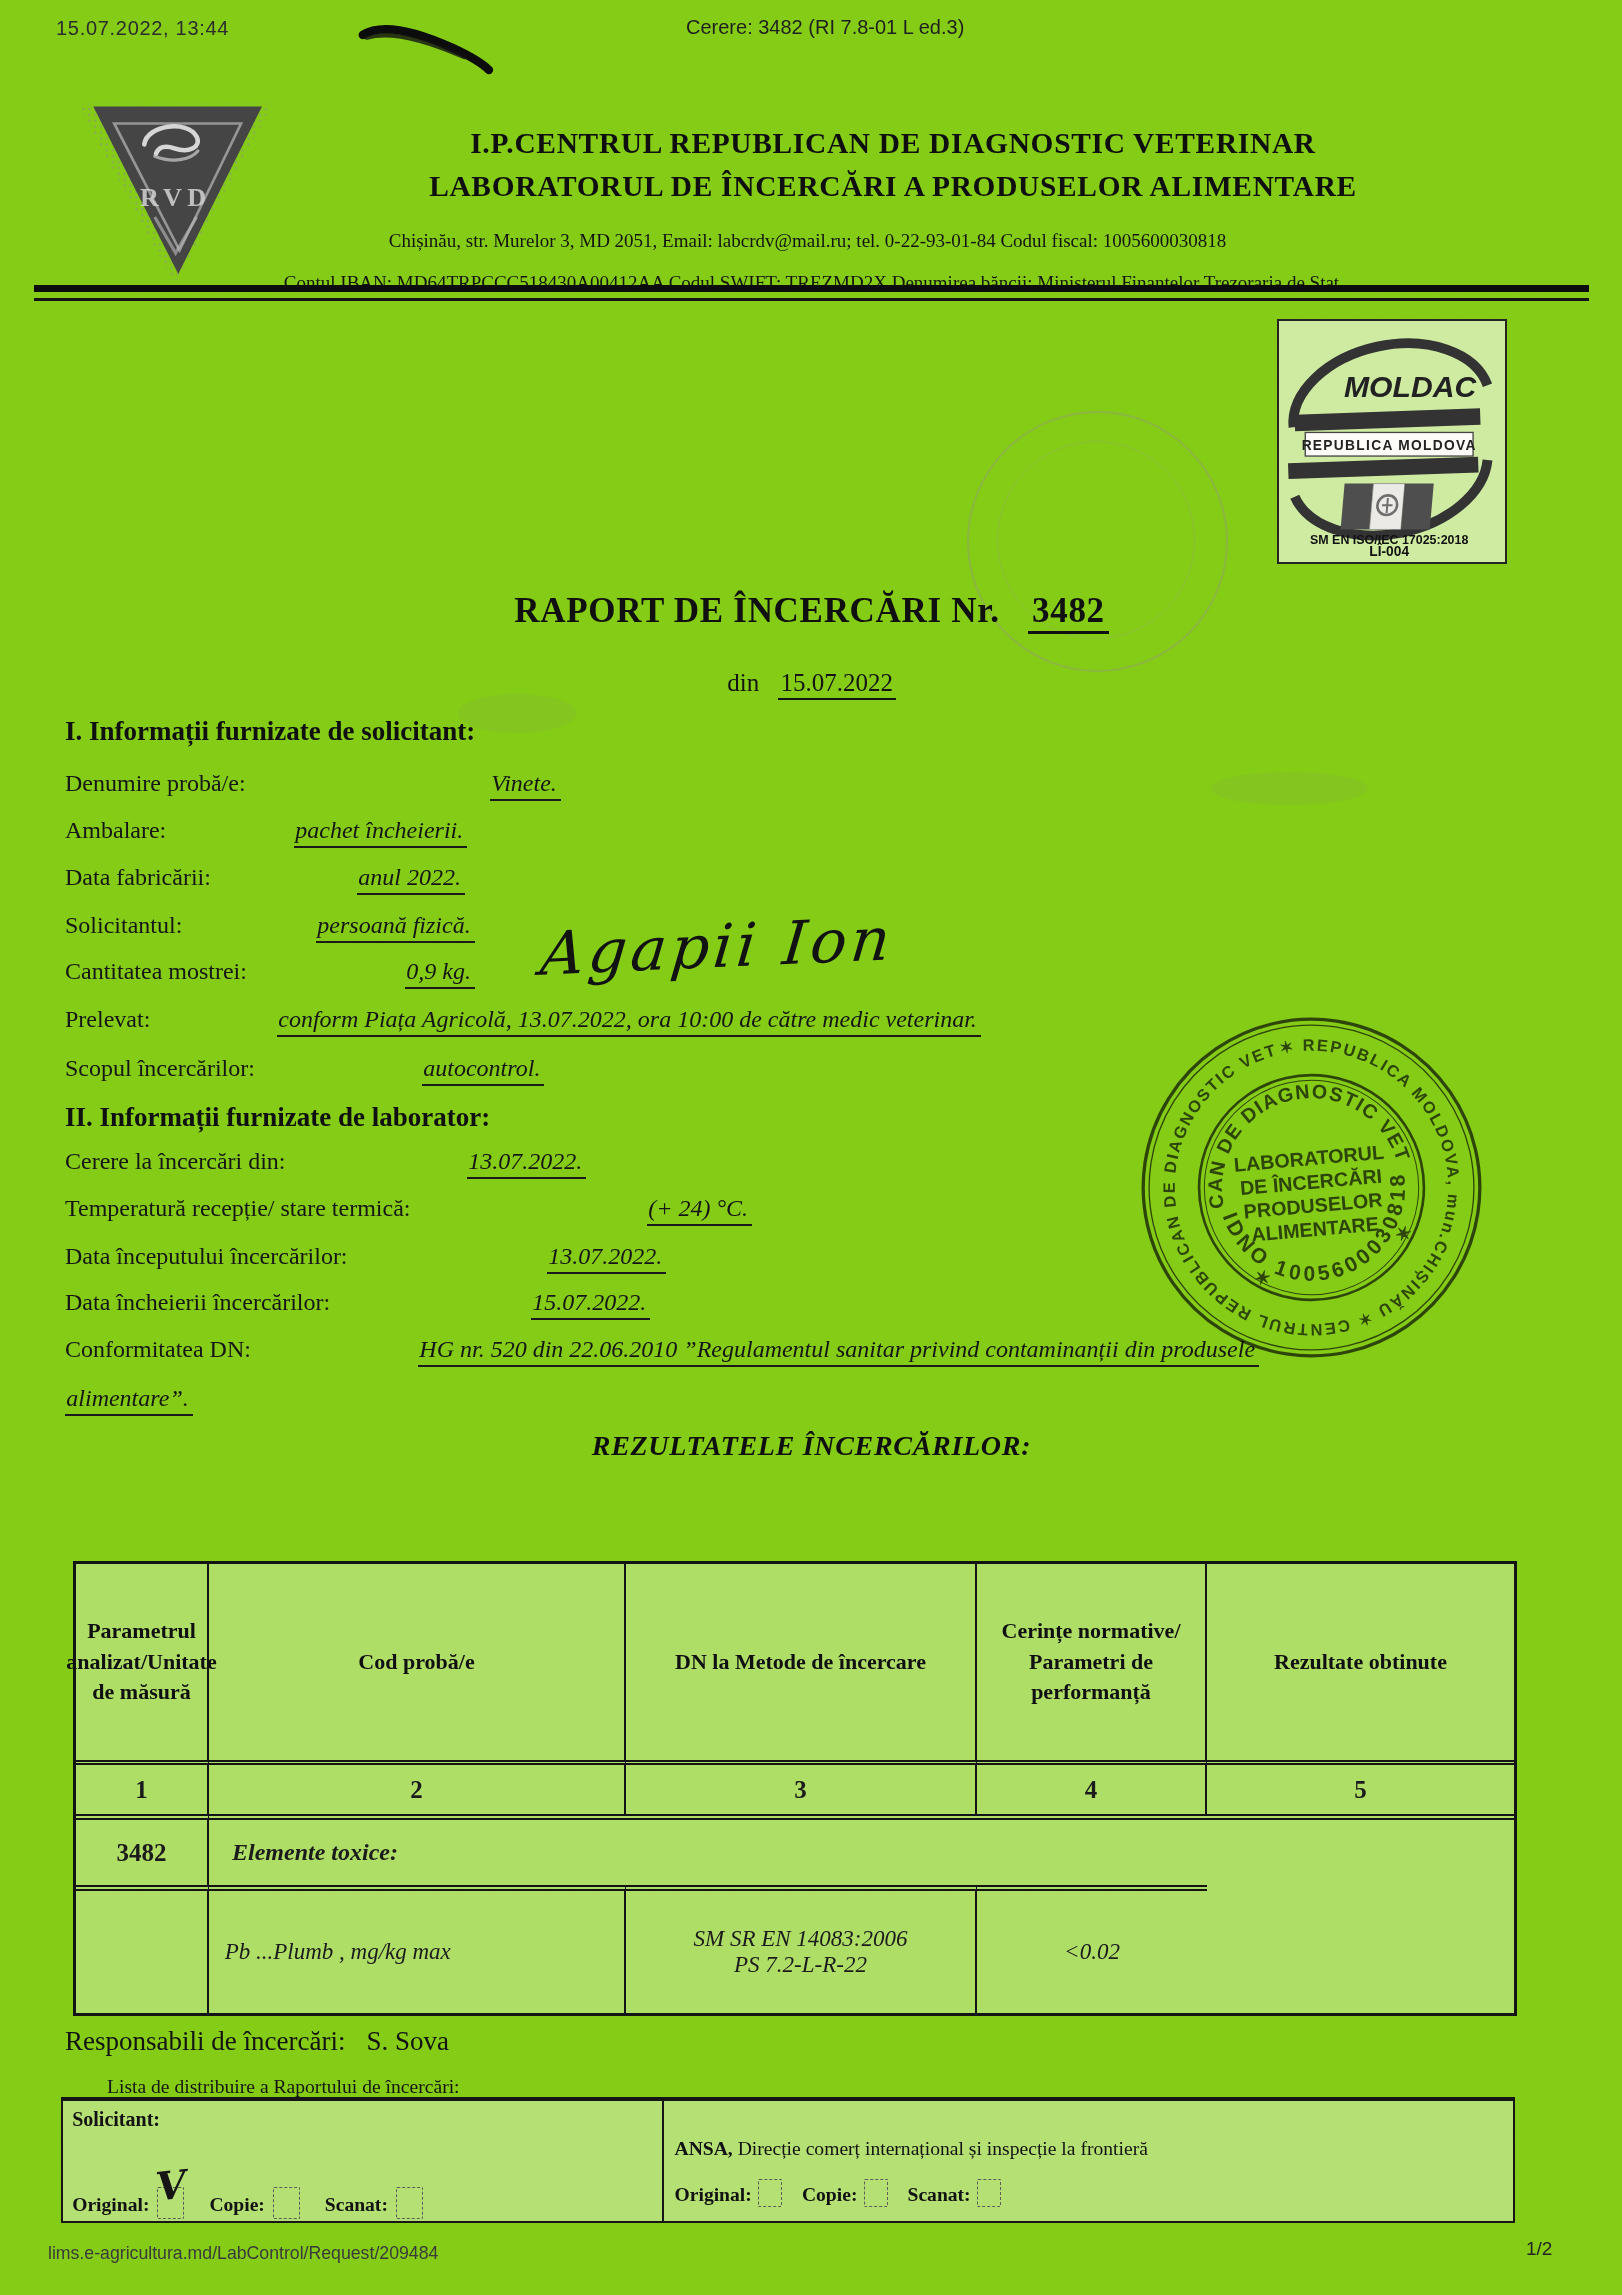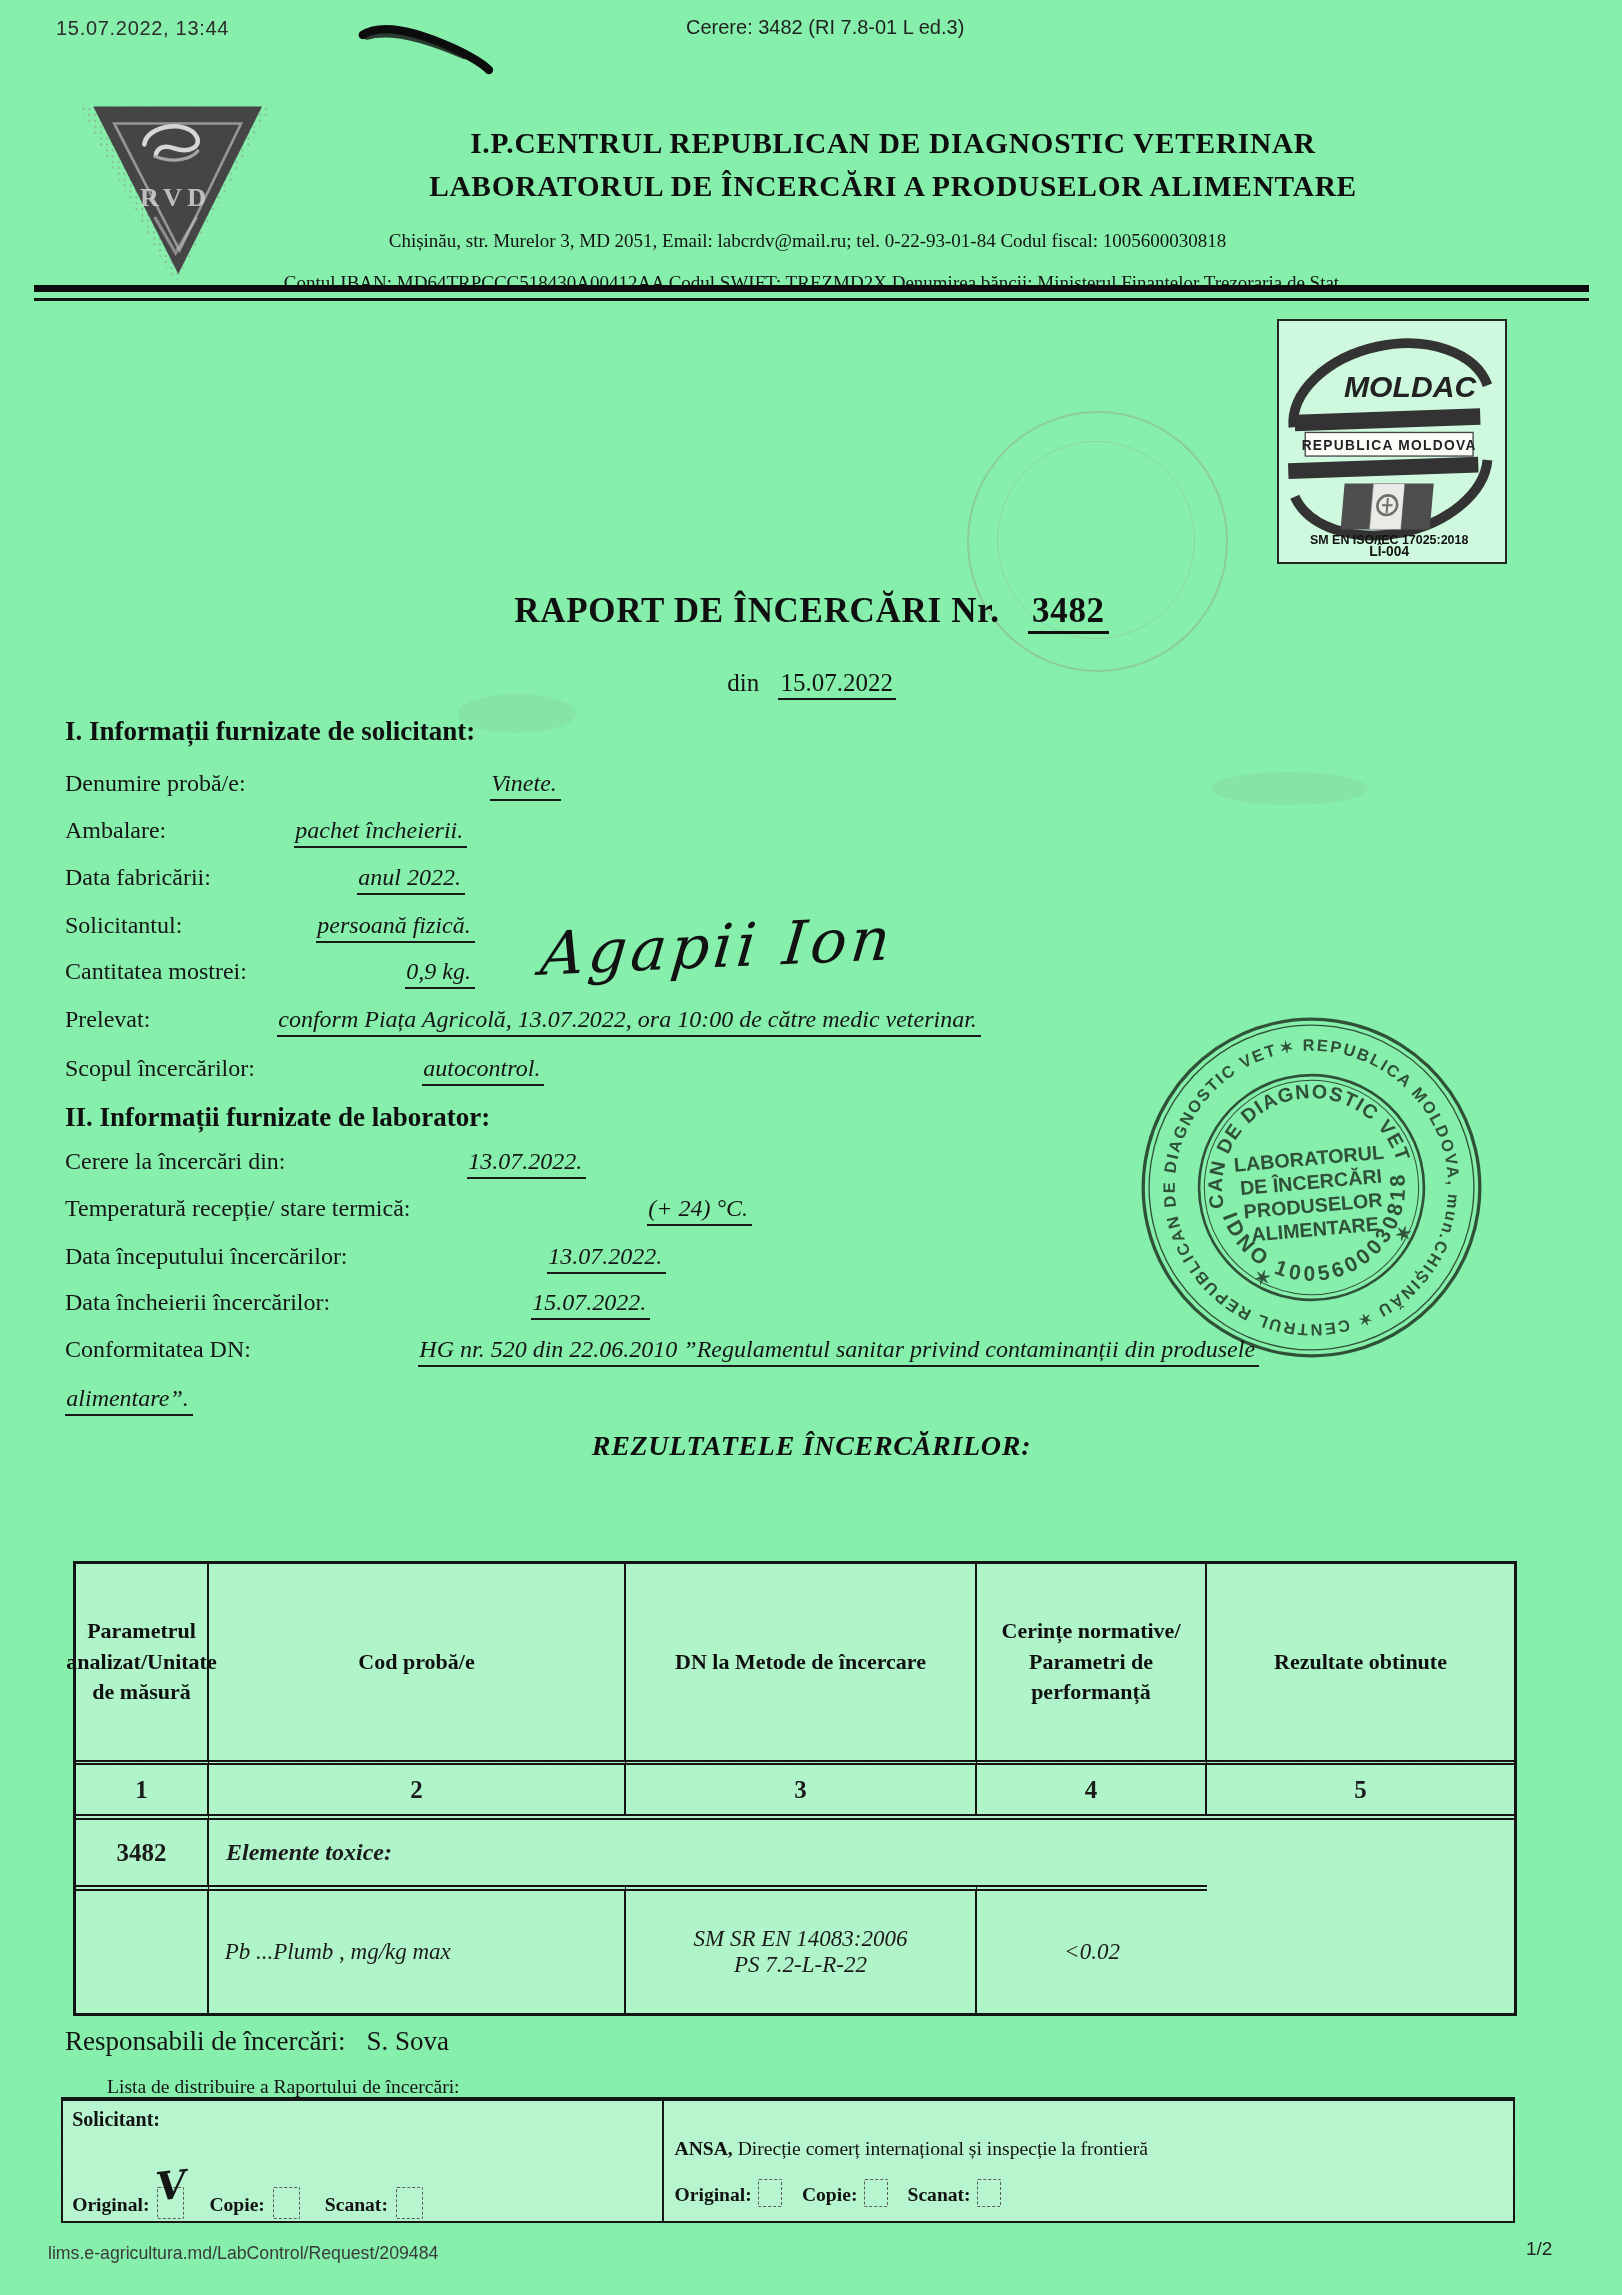--- a/index.html
+++ b/index.html
@@ -1,16 +1,16 @@
 <!DOCTYPE html>
 <html style="font-size:10.5px"><head>
 <meta charset="utf-8">
 <style>
   html,body{margin:0;padding:0;background:#e8e6e2;}
-  .page{position:relative;width:1623px;height:2295px;background:#86efac;overflow:hidden;
+  .page{position:relative;width:1623px;height:2295px;background:#84cc16;overflow:hidden;
         font-family:"Liberation Serif",serif;color:#1b1b1b;}
   .page::before{content:"";position:absolute;inset:0;pointer-events:none;
         background-image:radial-gradient(rgba(110,105,95,.07) 0.8px, transparent 1.2px),
                          radial-gradient(rgba(110,105,95,.05) 0.7px, transparent 1px);
         background-size:48px 37px, 27px 21.6px;background-position:5.9px 8.5px, 17.7px 3.3px;}
   .abs{position:absolute;}
   .sans{font-family:"Liberation Sans",sans-serif;}
   
   .ts{left:56px;top:17px;font-size:20px;color:#2c2c2c;letter-spacing:0.7px;}
   .cerere{left:686px;top:15.7px;font-size:20px;color:#1f1f1f;}
@@ -46,21 +46,21 @@
   .rez{left:0;right:0;top:1430px;text-align:center;font-size:28px;font-weight:bold;font-style:italic;letter-spacing:0.7px;color:#0f0f0f;}
   .rtable{left:73px;top:1561px;display:grid;grid-template-columns:133px 417px 351px 230px 307px;
           grid-template-rows:196px 54px 71px 128px;border:3.3px solid #141414;background:rgba(255,255,255,.35);}
   .rtable .c{border-right:2.6px solid #141414;display:flex;align-items:center;justify-content:center;
              text-align:center;padding:3.9px 10.5px;box-sizing:border-box;flex-direction:column;}
   .rtable .lastcol{border-right:none;}
   .rtable .hd{font-size:22px;font-weight:bold;line-height:1.4;color:#101010;}
   .rtable .numr{font-size:25px;font-weight:bold;border-top:5.2px double #141414;}
   .rtable .grp{border-top:6.5px double #141414;}
   .rtable .grpcode{font-size:25px;font-weight:bold;}
-  .rtable .grplab{font-size:24px;font-weight:bold;font-style:italic;align-items:flex-start;justify-content:center;text-align:left;padding-left:17px;display:flex;}
+  .rtable .grplab{font-size:24px;font-weight:bold;font-style:italic;align-items:flex-start;justify-content:center;text-align:left;padding-left:23px;display:flex;}
   .rtable .res{border-top:6.5px double #141414;font-size:23px;font-style:italic;}
   .rtable .resleft{align-items:flex-start;text-align:left;padding-left:15.7px;}
   
   .resp{left:65px;top:2026px;font-size:27px;color:#131313;}
   .resp .nm{margin-left:14.4px;}
   .lista{left:107px;top:2076px;font-size:19.6px;color:#151515;}
   .dtable{left:61px;top:2097px;width:1454px;height:126px;border:2.6px solid #161616;border-top-width:4.6px;display:flex;box-sizing:border-box;background:rgba(255,255,255,.4);}
   .dcell{box-sizing:border-box;display:flex;flex-direction:column;justify-content:space-between;}
   .dleft{width:601px;border-right:2px solid #161616;padding:6.5px 11.8px 5.2px 9.2px;}
   .dright{flex:1;padding:17px 11.8px 11.8px 10.5px;justify-content:flex-start;}

